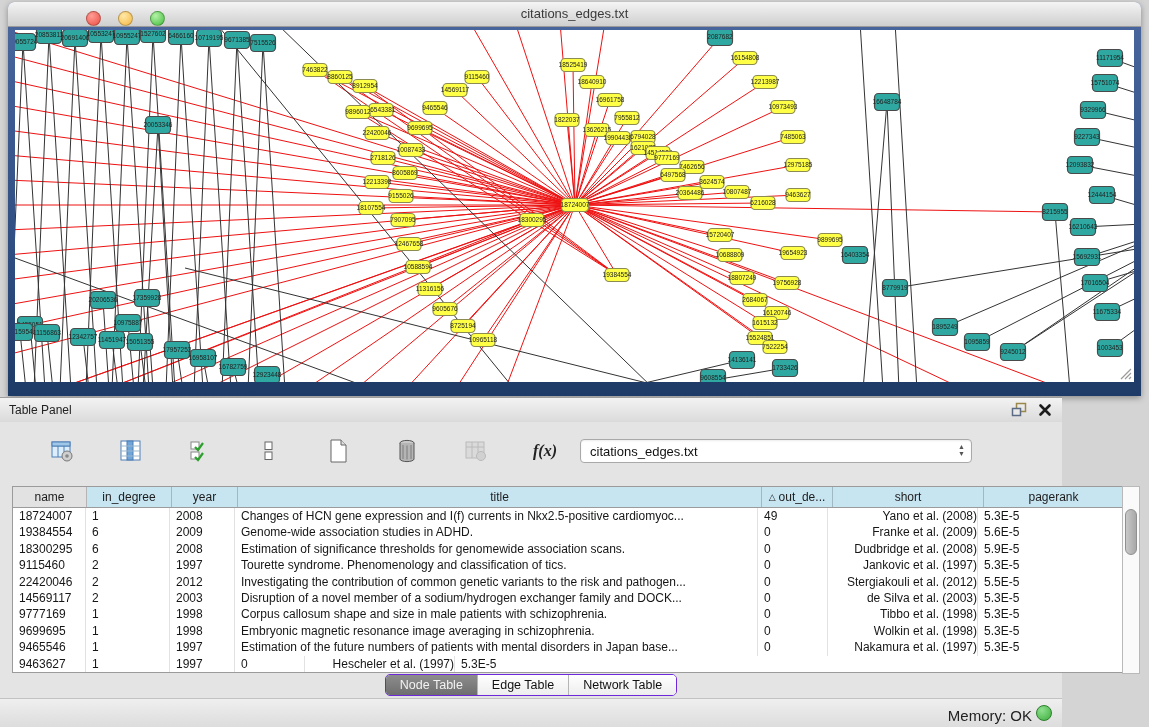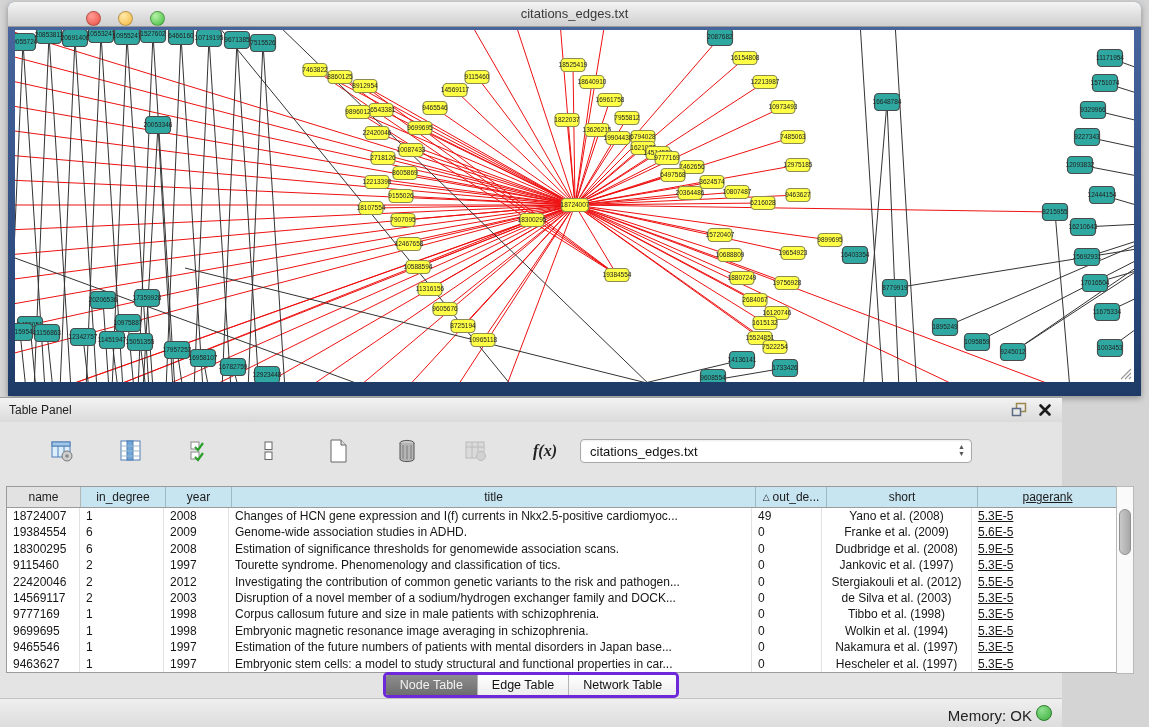--- a/index.html
+++ b/index.html
@@ -25,34 +25,34 @@
   .tp-icons{position:absolute;right:10px;top:4px;display:flex;gap:10px;align-items:center;}
   .toolbar{position:absolute;left:0;top:25px;width:100%;height:62px;background:#e4e4e4;}
   .tb-row{position:absolute;left:16px;top:14px;display:flex;align-items:center;gap:9px;}
   .tb-btn{width:28px;height:30px;display:flex;align-items:center;justify-content:center;border-radius:4px;margin-left:32px;}
   .fx{font-family:"Liberation Serif",serif;font-style:italic;font-weight:bold;font-size:16px;color:#222;}
   .dropdown{margin-left:12px;width:390px;height:22px;background:#fff;border:1px solid #a9a9a9;border-radius:4px;
     display:flex;align-items:center;position:relative;box-shadow:inset 0 1px 2px rgba(0,0,0,.08);}
   .dropdown .val{font-size:13px;color:#111;padding-left:9px;}
   .stepper{position:absolute;right:6px;top:3px;display:flex;flex-direction:column;line-height:7px;font-size:7px;color:#555;}
   
-  .grid{position:absolute;left:6px;top:89px;width:1110px;height:185px;background:#fff;border:1px solid #9b9b9b;}
+  .grid{position:absolute;left:12px;top:89px;width:1110px;height:185px;background:#fff;border:1px solid #9b9b9b;}
   .grid-head{display:flex;height:20px;border-bottom:1px solid #9b9b9b;font-size:12px;color:#1c1c1c;}
   .gh{background:#c7e4f1;border-right:1px solid #9fb9c4;display:flex;align-items:center;justify-content:center;gap:3px;overflow:hidden;}
   .gh.gray{background:#e2e2e2;border-right:1px solid #b5b5b5;}
   .rows{font-size:12px;color:#161616;}
   .trow{display:flex;height:16.4px;line-height:16.4px;white-space:nowrap;}
   .td{overflow:hidden;text-overflow:clip;border-right:1px solid #e2e2e2;padding-left:6px;box-sizing:border-box;}
   .c-name{width:73px;} .c-in{width:84px;} .c-year{width:65px;} .c-title{width:523px;}
-  .c-out{width:70px;} .c-short{width:150px;text-align:center;padding-left:0;} .c-pr{flex:1;border-right:none;text-decoration:underline;}
+  .c-out{width:70px;} .c-short{width:150px;text-align:right;padding-left:0;} .c-pr{flex:1;border-right:none;}
   .vscroll{position:absolute;right:-17px;top:-1px;width:16px;height:186px;background:#fafafa;border:1px solid #b9b9b9;}
   .vthumb{position:absolute;left:2px;top:22px;width:10px;height:44px;border-radius:6px;background:linear-gradient(90deg,#c9c9c9,#a8a8a8);border:1px solid #909090;}
   
   .tabbar{position:absolute;left:0;top:275px;width:100%;height:26px;display:flex;justify-content:center;align-items:center;}
-  .seg{display:flex;border:3px solid #6d28d9;border-radius:5px;overflow:hidden;background:#fdfdfd;height:20px;}
+  .seg{display:flex;border:1px solid #6d28d9;border-radius:5px;overflow:hidden;background:#fdfdfd;height:20px;}
   .seg-btn{padding:0 14px;font-size:12.5px;color:#111;display:flex;align-items:center;border-right:1px solid #b5b5b5;background:linear-gradient(#ffffff,#ededed);}
   .seg-btn:last-child{border-right:none;}
   .seg-btn.active{background:linear-gradient(#8d8d8d,#6e6e6e);color:#f2f2f2;}
   
   .statusbar{position:absolute;left:0;top:301px;width:100%;height:29px;background:linear-gradient(#efefef,#dcdcdc);border-top:1px solid #c2c2c2;}
   .mem{position:absolute;right:30px;top:8px;font-size:15px;color:#222;}
   .memdot{position:absolute;right:10px;top:6px;width:14px;height:14px;border-radius:50%;
     background:radial-gradient(circle at 35% 30%,#8fe08f,#3cae3c);border:1px solid #2d7d2d;}
 </style>
 </head>
@@ -819,48 +819,47 @@
           <div class="td c-year">2003</div>
           <div class="td c-title">Disruption of a novel member of a sodium/hydrogen exchanger family and DOCK...</div>
           <div class="td c-out">0</div>
           <div class="td c-short">de Silva et al. (2003)</div>
           <div class="td c-pr">5.3E-5</div>
         </div>
         <div class="trow">
           <div class="td c-name">9777169</div>
           <div class="td c-in">1</div>
           <div class="td c-year">1998</div>
-          <div class="td c-title">Corpus callosum future and size in male patients with schizophrenia.</div>
+          <div class="td c-title">Corpus callosum shape and size in male patients with schizophrenia.</div>
           <div class="td c-out">0</div>
           <div class="td c-short">Tibbo et al. (1998)</div>
           <div class="td c-pr">5.3E-5</div>
         </div>
         <div class="trow">
           <div class="td c-name">9699695</div>
           <div class="td c-in">1</div>
           <div class="td c-year">1998</div>
           <div class="td c-title">Embryonic magnetic resonance image averaging in schizophrenia.</div>
           <div class="td c-out">0</div>
-          <div class="td c-short">Wolkin et al. (1994)</div>
+          <div class="td c-short">Wolkin et al. (1998)</div>
           <div class="td c-pr">5.3E-5</div>
         </div>
         <div class="trow">
           <div class="td c-name">9465546</div>
           <div class="td c-in">1</div>
           <div class="td c-year">1997</div>
           <div class="td c-title">Estimation of the future numbers of patients with mental disorders in Japan base...</div>
           <div class="td c-out">0</div>
           <div class="td c-short">Nakamura et al. (1997)</div>
           <div class="td c-pr">5.3E-5</div>
         </div>
         <div class="trow">
           <div class="td c-name">9463627</div>
           <div class="td c-in">1</div>
           <div class="td c-year">1997</div>
-          <div class="td c-title">Embryonic stem cells: a model to study structural and functional properties in car...</div>
           <div class="td c-out">0</div>
           <div class="td c-short">Hescheler et al. (1997)</div>
           <div class="td c-pr">5.3E-5</div>
         </div>
       </div>
     <div class="vscroll">
       <div class="vthumb"></div>
     </div>
   </div>
 

